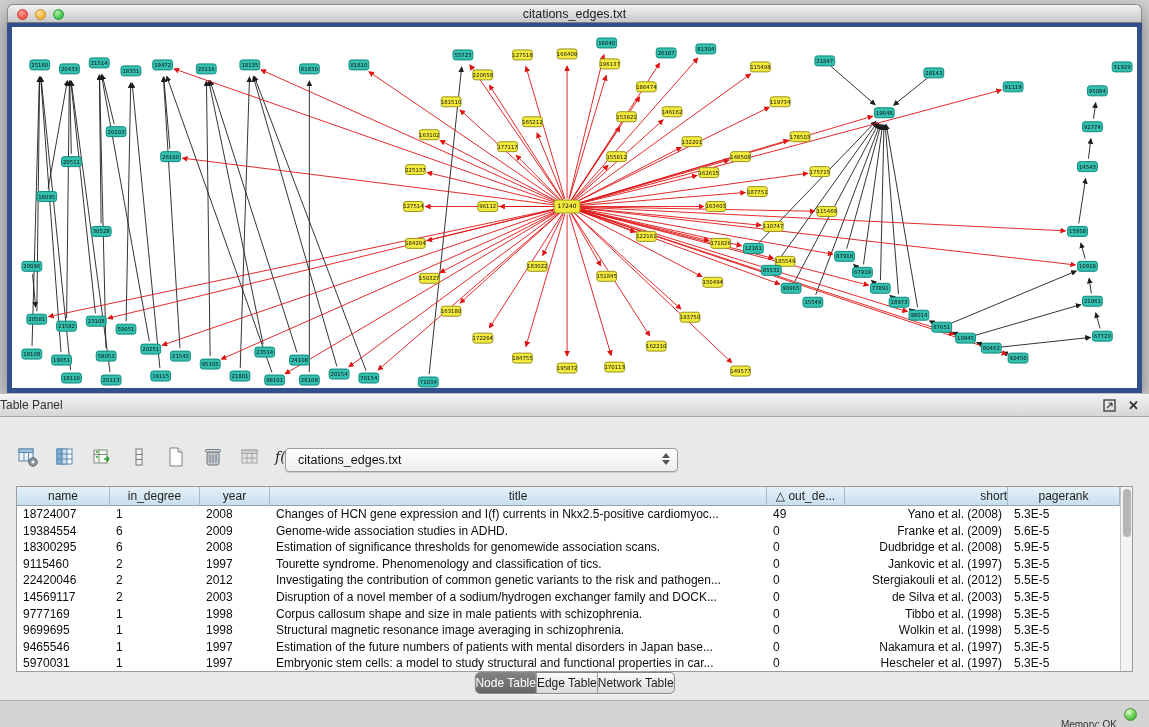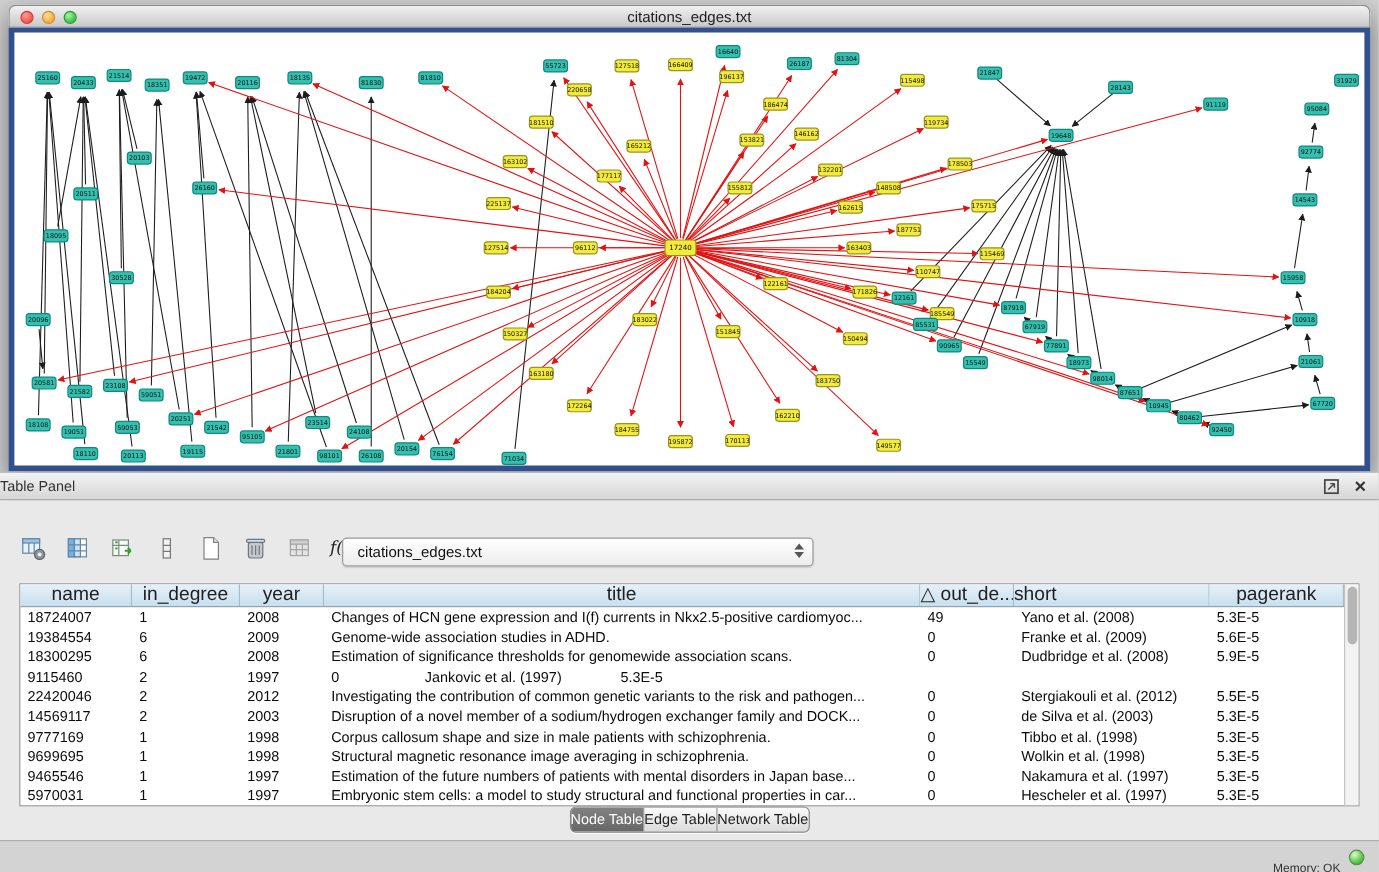--- a/index.html
+++ b/index.html
@@ -36,25 +36,25 @@
     border:1px solid #9c9c9c;border-radius:4px;font-size:12.5px;line-height:22px;padding-left:12px;color:#111;
     box-shadow:0 1px 1px rgba(0,0,0,.12)}
   .stepper{position:absolute;right:7px;top:4px;display:flex;flex-direction:column;gap:2px}
   .stepper i{display:block;width:0;height:0;border-left:4px solid transparent;border-right:4px solid transparent}
   .stepper .up{border-bottom:5px solid #555}
   .stepper .dn{border-top:5px solid #555}
 
   .table-wrap{position:absolute;left:16px;right:16px;top:69px;height:186px;background:#fff;border:1px solid #9b9b9b;display:flex}
   .tcols{flex:1;min-width:0}
   .thead{display:flex;height:19px;border-bottom:1px solid #8ea4b5}
-  .hcell{background:linear-gradient(#e6f1f9,#c8dfee);border-right:1px solid #a3bccd;font-size:16px;color:#1e1e1e;
+  .hcell{background:linear-gradient(#e6f1f9,#c8dfee);border-right:1px solid #a3bccd;font-size:12px;color:#1e1e1e;
     text-align:center;line-height:18px;overflow:hidden;white-space:nowrap}
   .trow{display:flex;height:16.6px;align-items:center}
   .cell{font-size:12px;color:#0c0c0c;padding:0 6px;white-space:nowrap;overflow:hidden;line-height:16.6px}
-  .c0{width:93px}.c1{width:90px}.c2{width:70px}.c3{width:497px}.c4{width:78px}.c5{width:163px;text-align:left}.c6{flex:1}
+  .c0{width:93px}.c1{width:90px}.c2{width:70px}.c3{width:497px}.c4{width:78px}.c5{width:163px;text-align:right}.c6{flex:1}
   .vscroll{width:12px;background:#f3f3f3;border-left:1px solid #c4c4c4;position:relative}
   .vthumb{position:absolute;left:1.5px;top:2px;width:8px;height:48px;border-radius:5px;background:#b6b6b6}
 
   .tabbar{position:absolute;bottom:6px;left:50%;transform:translateX(-50%);display:flex;
     border:1px solid #878787;border-radius:5px;overflow:hidden;background:linear-gradient(#fbfbfb,#dadada);
     box-shadow:0 1px 0 rgba(255,255,255,.7)}
   .tab{padding:0 0;height:20px;line-height:20px;font-size:12px;color:#1e1e1e;border-right:1px solid #979797}
   .tab:last-child{border-right:none}
   .tab.selected{background:linear-gradient(#828282,#666666);color:#fff}
 
@@ -766,20 +766,21 @@
             <div class="cell c2">2008</div>
             <div class="cell c3">Estimation of significance thresholds for genomewide association scans.</div>
             <div class="cell c4">0</div>
             <div class="cell c5">Dudbridge et al. (2008)</div>
             <div class="cell c6">5.9E-5</div>
           </div>
           <div class="trow">
             <div class="cell c0">9115460</div>
             <div class="cell c1">2</div>
             <div class="cell c2">1997</div>
+            <div class="cell c3">Tourette syndrome. Phenomenology and classification of tics.</div>
             <div class="cell c4">0</div>
             <div class="cell c5">Jankovic et al. (1997)</div>
             <div class="cell c6">5.3E-5</div>
           </div>
           <div class="trow">
             <div class="cell c0">22420046</div>
             <div class="cell c1">2</div>
             <div class="cell c2">2012</div>
             <div class="cell c3">Investigating the contribution of common genetic variants to the risk and pathogen...</div>
             <div class="cell c4">0</div>

